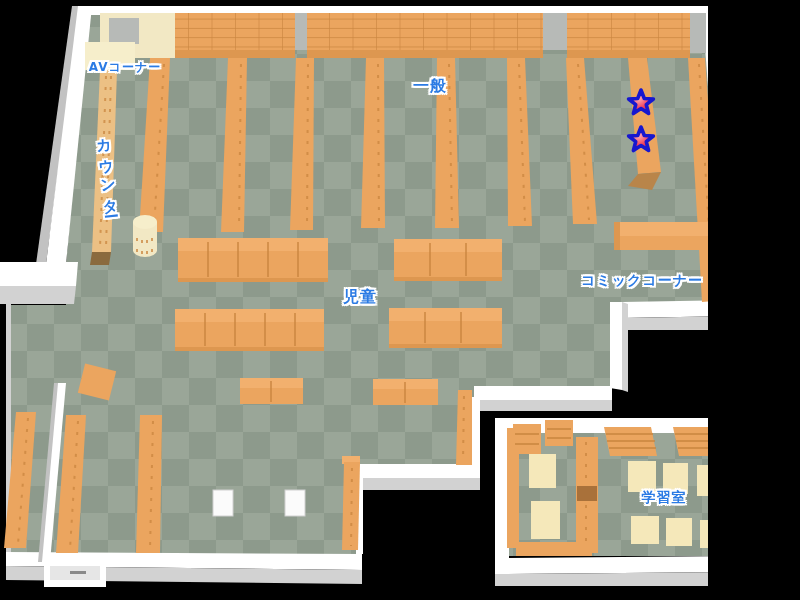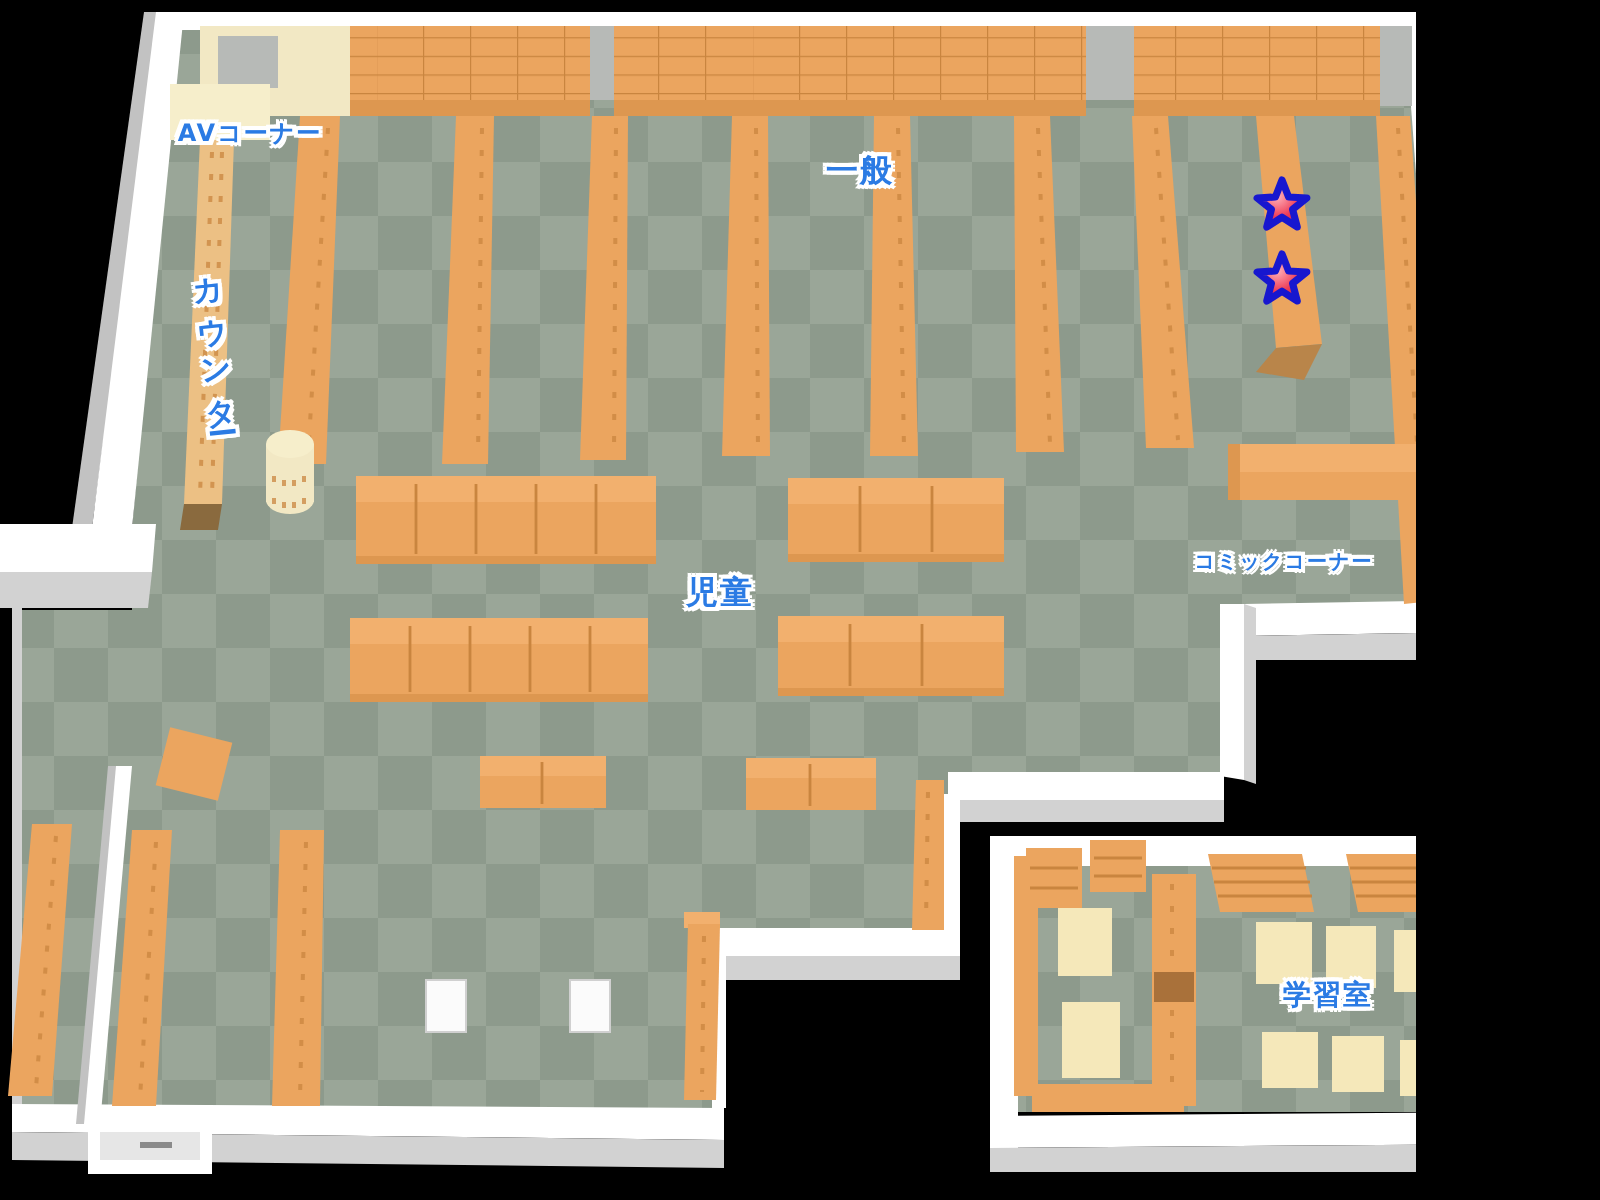--- a/index.html
+++ b/index.html
@@ -29,21 +29,21 @@
   .map-label{position:absolute;color:var(--label,#2b7be4);font-weight:bold;
      transform:translate(-50%,-50%);white-space:nowrap;letter-spacing:1px;z-index:5;
      text-shadow:-2px 0 0 #fff,2px 0 0 #fff,0 -2px 0 #fff,0 2px 0 #fff,
        -1px -1px 0 #fff,1px -1px 0 #fff,-1px 1px 0 #fff,1px 1px 0 #fff,
        -2px -2px 0 #fff,2px 2px 0 #fff,-2px 2px 0 #fff,2px -2px 0 #fff;}
   #label-av{left:125px;top:67px;font-size:12px;}
   #label-counter{left:106px;top:170px;font-size:15px;writing-mode:vertical-rl;
      transform:translate(-50%,-50%) rotate(-6deg);letter-spacing:3px;}
   #label-general{left:414px;top:86px;font-size:16px;margin-left:16px;}
   #label-children{left:360px;top:297px;font-size:16px;}
-  #label-comic{left:642px;top:281px;font-size:10px;}
+  #label-comic{left:642px;top:281px;font-size:14px;}
   #label-study{left:664px;top:498px;font-size:14px;}
 
   #markers-layer{position:absolute;left:0;top:0;width:800px;height:600px;z-index:6;pointer-events:none;}
   .star-marker{position:absolute;display:none;width:40px;height:40px;
      transform:translate(-50%,-50%);pointer-events:auto;cursor:pointer;}
   .star-marker.placed{display:block;}
 </style>
 </head>
 <body>
 

